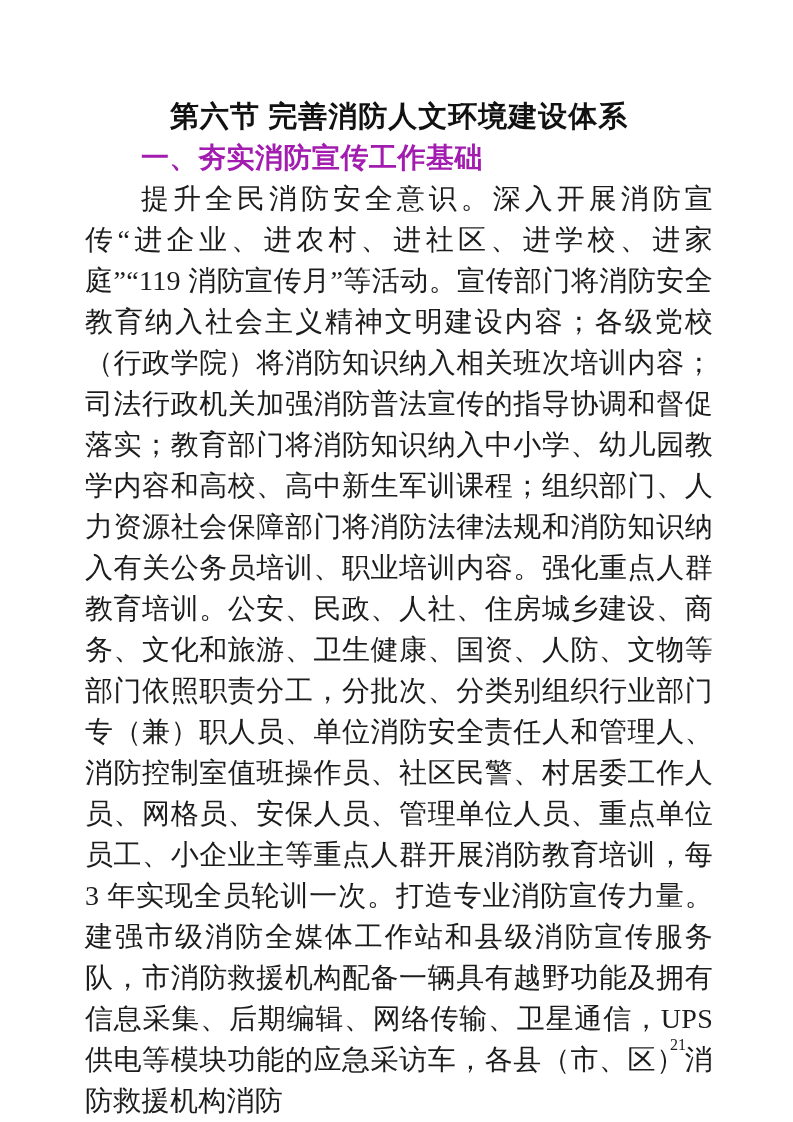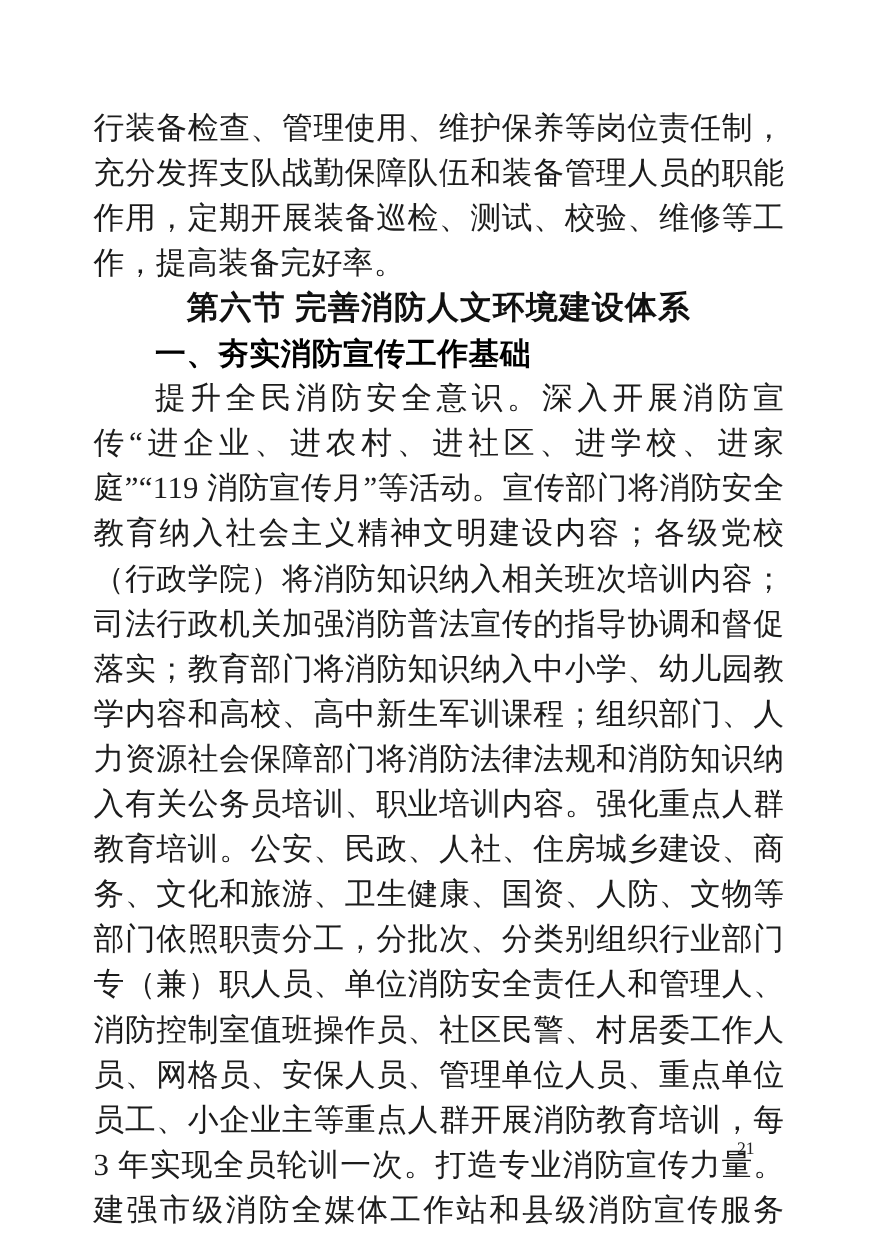--- a/index.html
+++ b/index.html
@@ -46,36 +46,35 @@
     color: #111111;
   }
   h3.subsection-heading {
     margin: 0;
     font-family: "Liberation Sans", "DejaVu Sans", sans-serif;
     font-size: 28px;
     line-height: 41px;
     font-weight: bold;
     text-indent: 2em;
     letter-spacing: 0.5px;
-    color: #000000;
+    color: #a21caf;
   }
   .page-number {
     position: absolute;
     left: 670px;
     top: 1036px;
     font-family: "Liberation Serif", "DejaVu Serif", serif;
     font-size: 16px;
     font-weight: normal;
     color: #222222;
   }
 </style>
 </head>
 <body>
 
 <div class="page">
   <div class="content">
-    <p class="body-text">行装备检查、管理使用、维护保养等岗位责任制，充分发挥支队战勤保障队伍和装备管理人员的职能作用，定期开展装备巡检、测试、校验、维修等工作，提高装备完好率。</p>
     <h2 class="section-heading">第六节 完善消防人文环境建设体系</h2>
     <h3 class="subsection-heading">一、夯实消防宣传工作基础</h3>
     <p class="body-text indent-2em">提升全民消防安全意识。深入开展消防宣传“进企业、进农村、进社区、进学校、进家庭”“119 消防宣传月”等活动。宣传部门将消防安全教育纳入社会主义精神文明建设内容；各级党校（行政学院）将消防知识纳入相关班次培训内容；司法行政机关加强消防普法宣传的指导协调和督促落实；教育部门将消防知识纳入中小学、幼儿园教学内容和高校、高中新生军训课程；组织部门、人力资源社会保障部门将消防法律法规和消防知识纳入有关公务员培训、职业培训内容。强化重点人群教育培训。公安、民政、人社、住房城乡建设、商务、文化和旅游、卫生健康、国资、人防、文物等部门依照职责分工，分批次、分类别组织行业部门专（兼）职人员、单位消防安全责任人和管理人、消防控制室值班操作员、社区民警、村居委工作人员、网格员、安保人员、管理单位人员、重点单位员工、小企业主等重点人群开展消防教育培训，每 3 年实现全员轮训一次。打造专业消防宣传力量。建强市级消防全媒体工作站和县级消防宣传服务队，市消防救援机构配备一辆具有越野功能及拥有信息采集、后期编辑、网络传输、卫星通信，UPS 供电等模块功能的应急采访车，各县（市、区）消防救援机构消防</p>
   </div>
   <div class="page-number">21</div>
 </div>
 
 </body></html>

